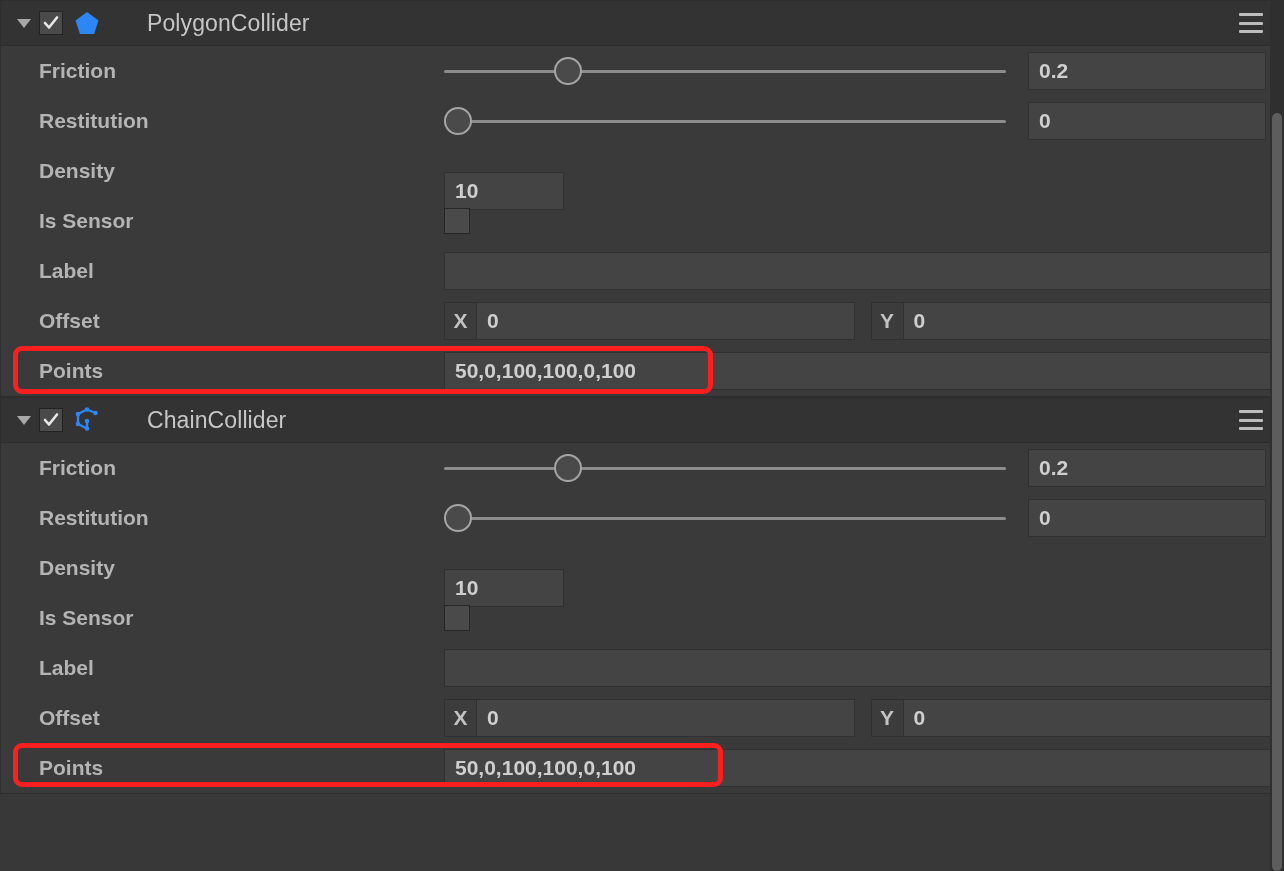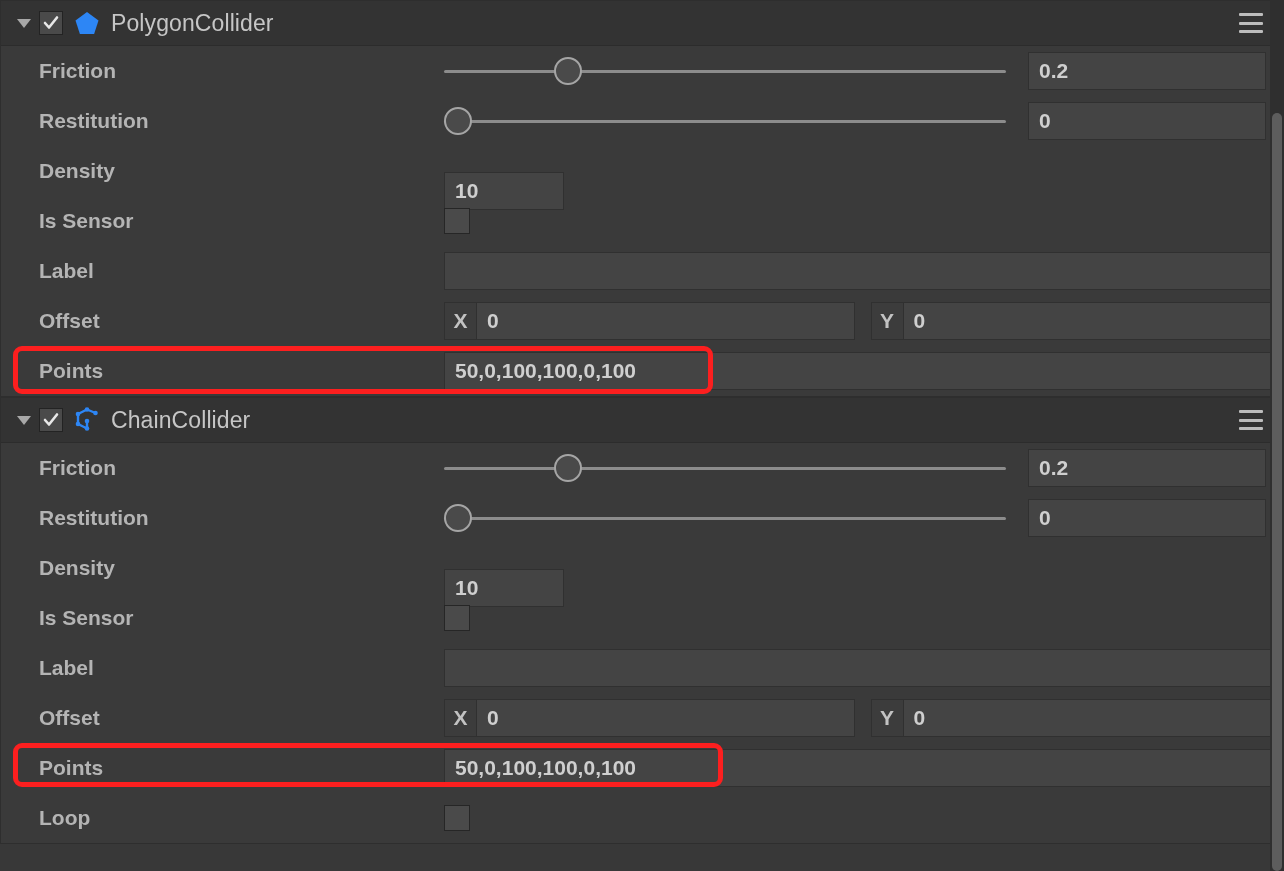--- a/index.html
+++ b/index.html
@@ -75,20 +75,21 @@
     justify-content: center;
     margin-right: 10px;
     flex: none;
   }
   .comp-icon svg { display:block; }
   .comp-title {
     color: #c6c6c6;
     font-size: 23px;
     letter-spacing: 0.1px;
     white-space: nowrap;
+    margin-left: 36px;
   }
   .hamburger {
     position: absolute;
     right: 20px;
     top: 50%;
     transform: translateY(-50%);
     width: 24px;
     height: 20px;
     display: flex;
     flex-direction: column;
@@ -432,26 +433,20 @@
     </div>
 
     <div class="prop-row">
       <span class="prop-label">Points</span>
       <span class="prop-ctrl">
         <span class="field wide">50,0,100,100,0,100</span>
       </span>
       <span class="highlight" style="left:12px; top:0px; width:710px; height:44px;"></span>
     </div>
 
-    <div class="prop-row">
-      <span class="prop-label">Loop</span>
-      <span class="prop-ctrl">
-        <span class="prop-check"></span>
-      </span>
-    </div>
 
   </div>
 
   <div class="scrollbar">
     <div class="scroll-thumb" style="top: 13%; height: 87%;"></div>
   </div>
 
 </div>
 
 </body></html>

